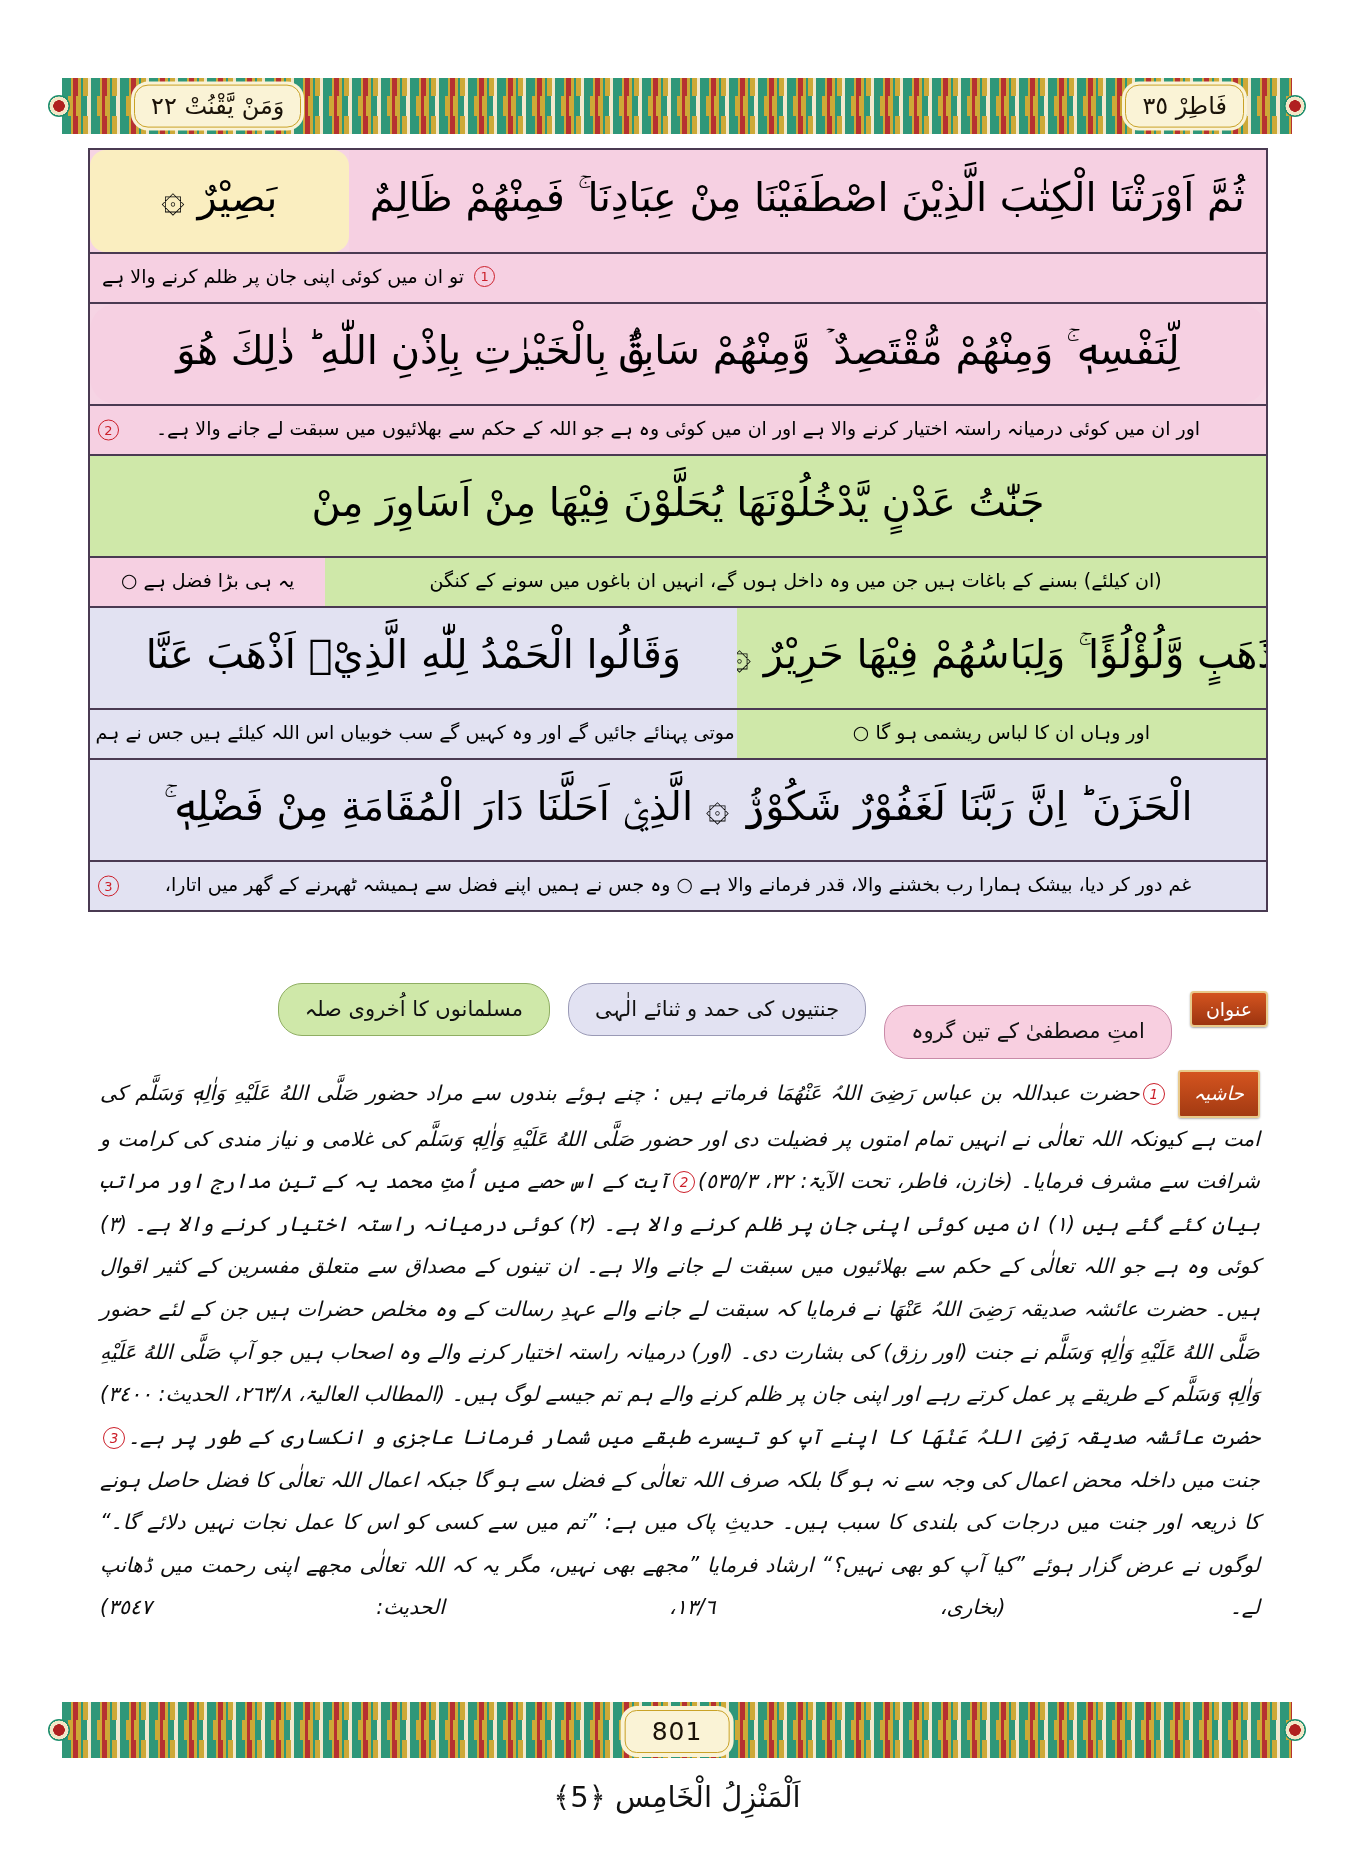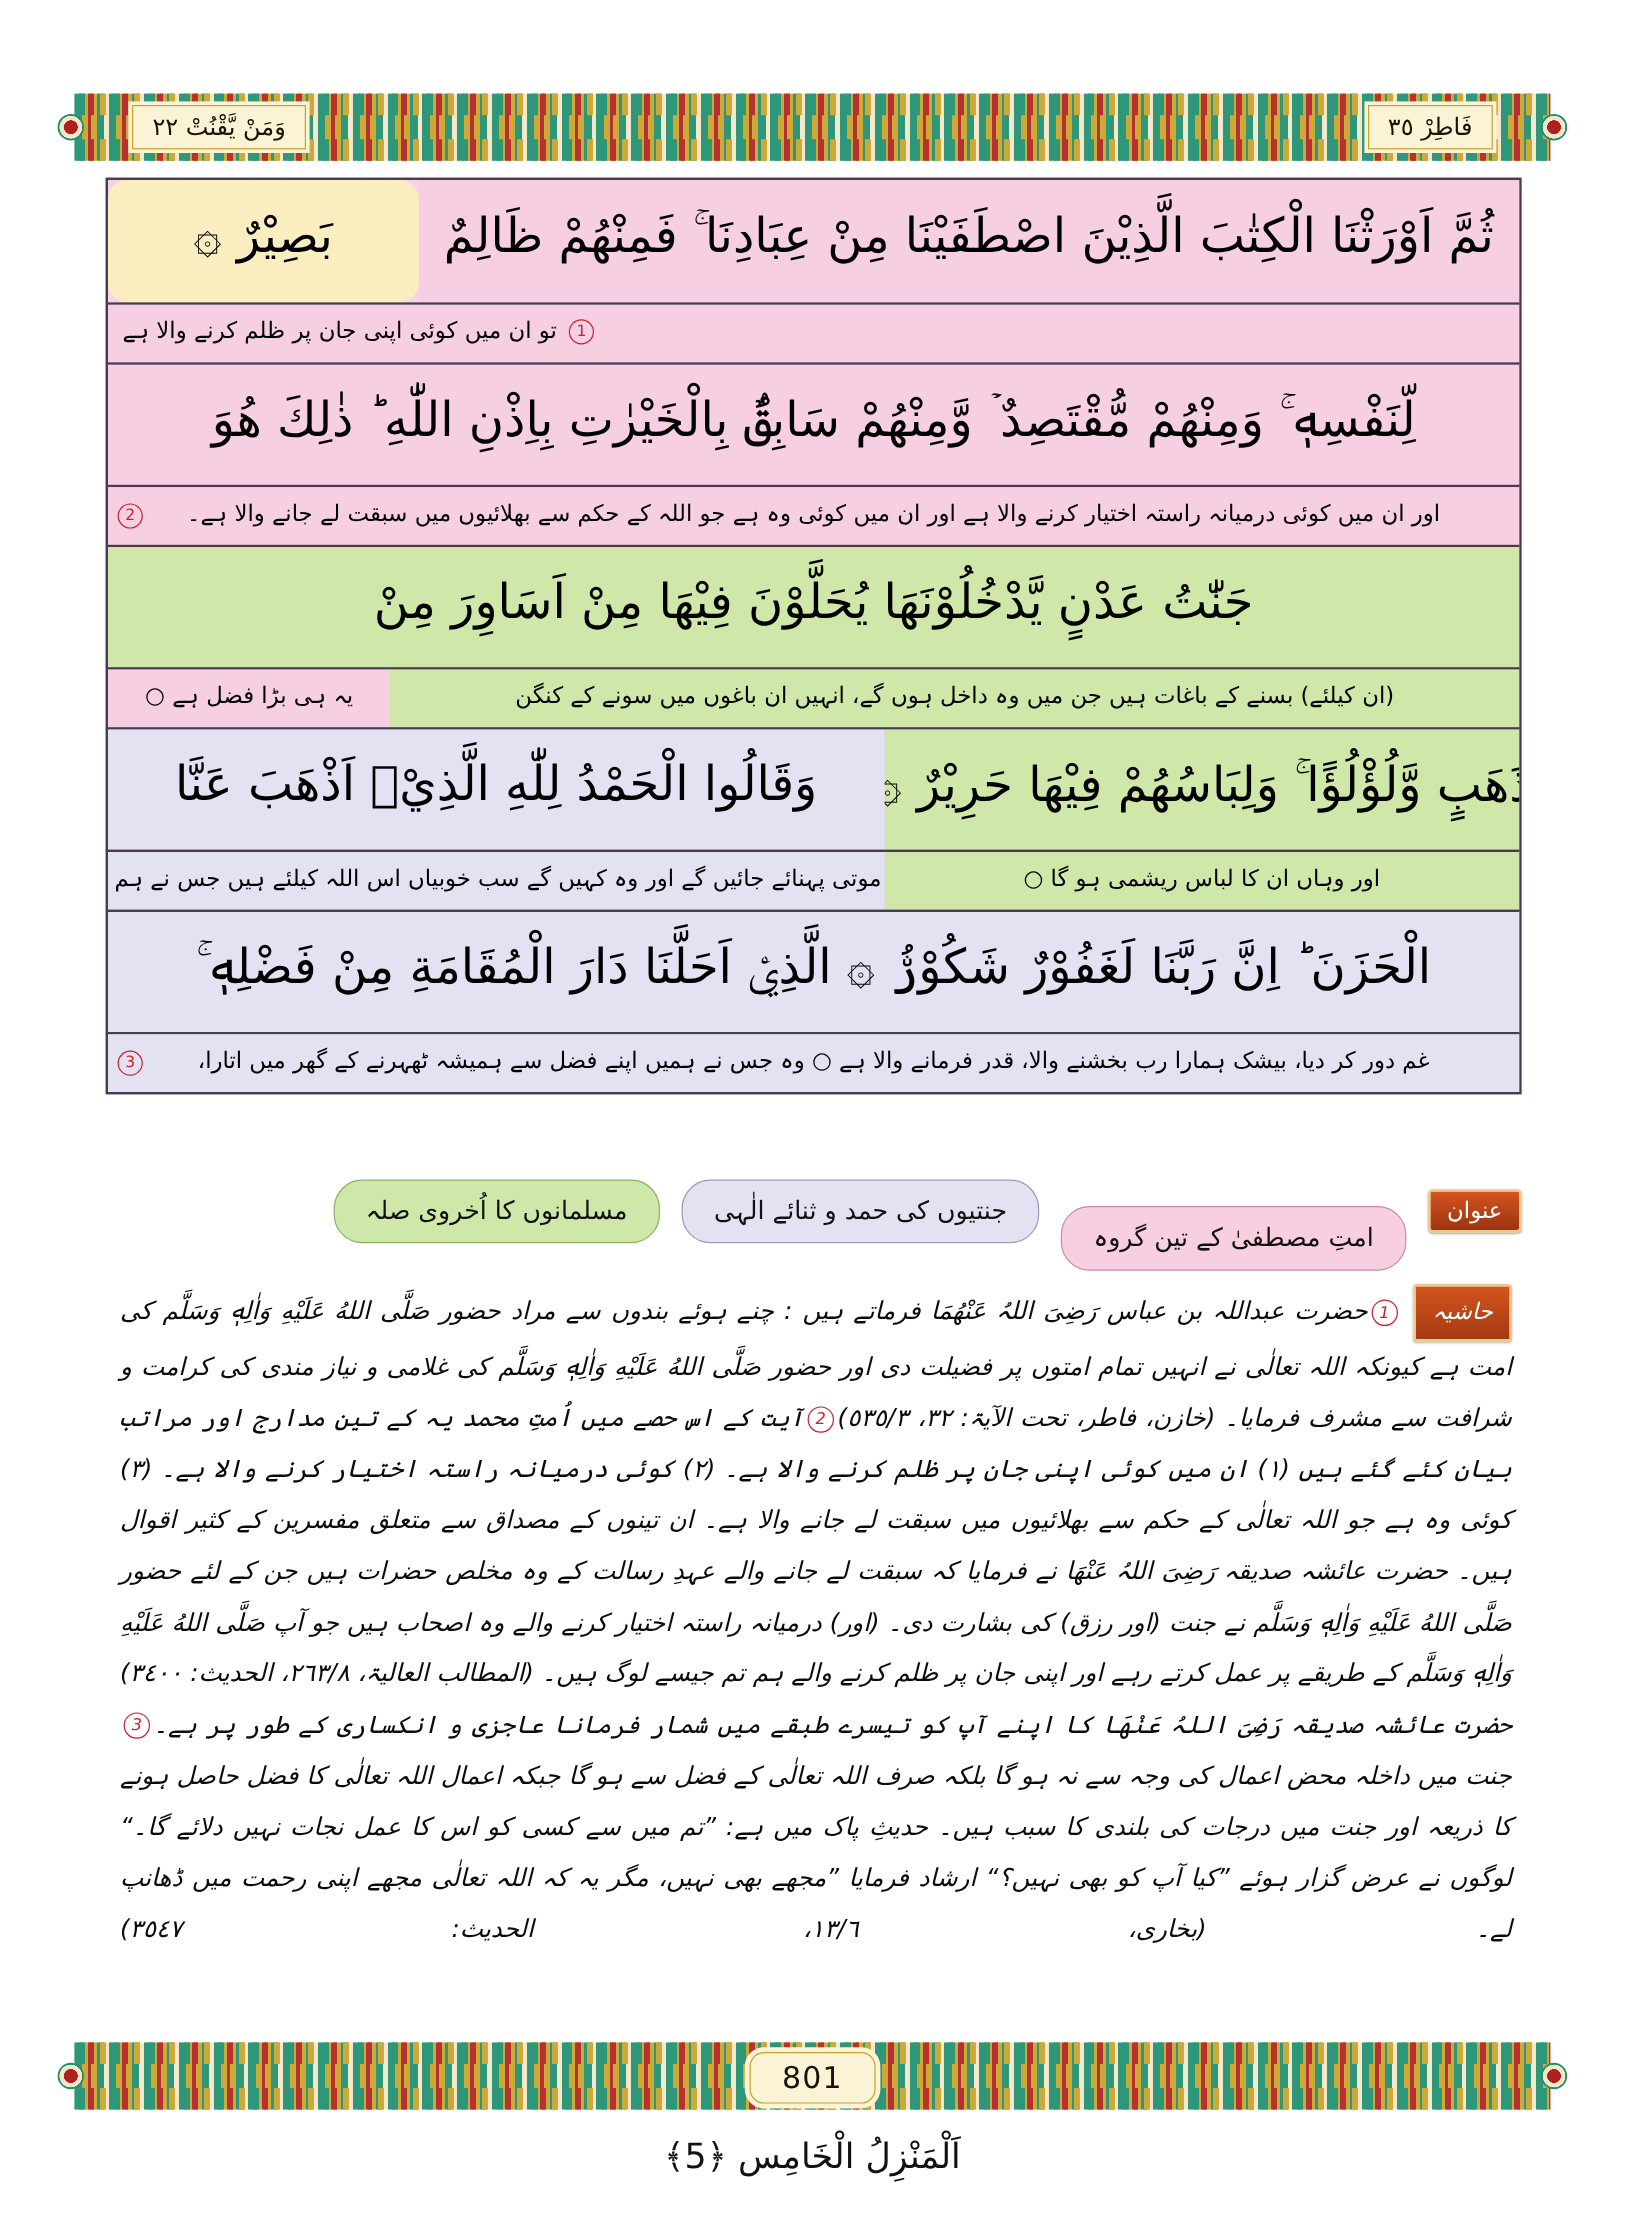--- a/index.html
+++ b/index.html
@@ -77,31 +77,32 @@
   }
   .orn-endcap.left { left:-14px; }
   .orn-endcap.right { right:-14px; }
 
   
   .cartouche {
     position:absolute;
     top:50%; transform:translateY(-50%);
     background:#faf3d6;
     border:1px solid #c9a227;
-    border-radius:0;
+    border-radius:14px;
     padding:3px 16px;
     min-width:96px;
     text-align:center;
-    font-size:20px;
+    font-size:24px;
     line-height:1.45;
     color:#1a1208;
     z-index:4;
     white-space:nowrap;
     font-family:"DejaVu Sans","Liberation Sans",sans-serif;
     box-shadow:0 0 0 3px #faf3d6;
+    margin-left:24px;
   }
   .cartouche.surah { right:48px; }
   .cartouche.para  { left:48px; }
 
   
   .pagenum-cartouche {
     position:absolute;
     left:50%; transform:translateX(-50%);
     top:50%; margin-top:-20px;
     background:#faf3d6;
@@ -286,21 +287,21 @@
     </div>
 
     <div class="vrow urdu-row">
       <div class="seg bg-pink" style="flex:1 1 44%; justify-content:flex-end; position:relative;">
         <span class="fn-marker" style="margin-left:10px;">1</span>
         <span>تو ان میں کوئی اپنی جان پر ظلم کرنے والا ہے</span>
       </div>
     </div>
 
     <div class="vrow arabic-row">
-      <div class="seg bg-pink" style="flex:1 1 100%;">لِّنَفْسِهٖ ۚ وَمِنْهُمْ مُّقْتَصِدٌ ۡ وَّمِنْهُمْ سَابِقٌۢ بِالْخَيْرٰتِ بِاِذْنِ اللّٰهِ ؕ ذٰلِكَ هُوَ</div>
+      <div class="seg bg-pink" style="flex:1 1 100%;border-radius:26px;">لِّنَفْسِهٖ ۚ وَمِنْهُمْ مُّقْتَصِدٌ ۡ وَّمِنْهُمْ سَابِقٌۢ بِالْخَيْرٰتِ بِاِذْنِ اللّٰهِ ؕ ذٰلِكَ هُوَ</div>
     </div>
 
     <div class="vrow urdu-row">
       <div class="seg bg-pink" style="flex:1 1 100%; position:relative;">
         <span class="fn-marker marker-left">2</span>
         <span>اور ان میں کوئی درمیانہ راستہ اختیار کرنے والا ہے اور ان میں کوئی وہ ہے جو اللہ کے حکم سے بھلائیوں میں سبقت لے جانے والا ہے۔</span>
       </div>
     </div>
 
     <div class="vrow arabic-row">

